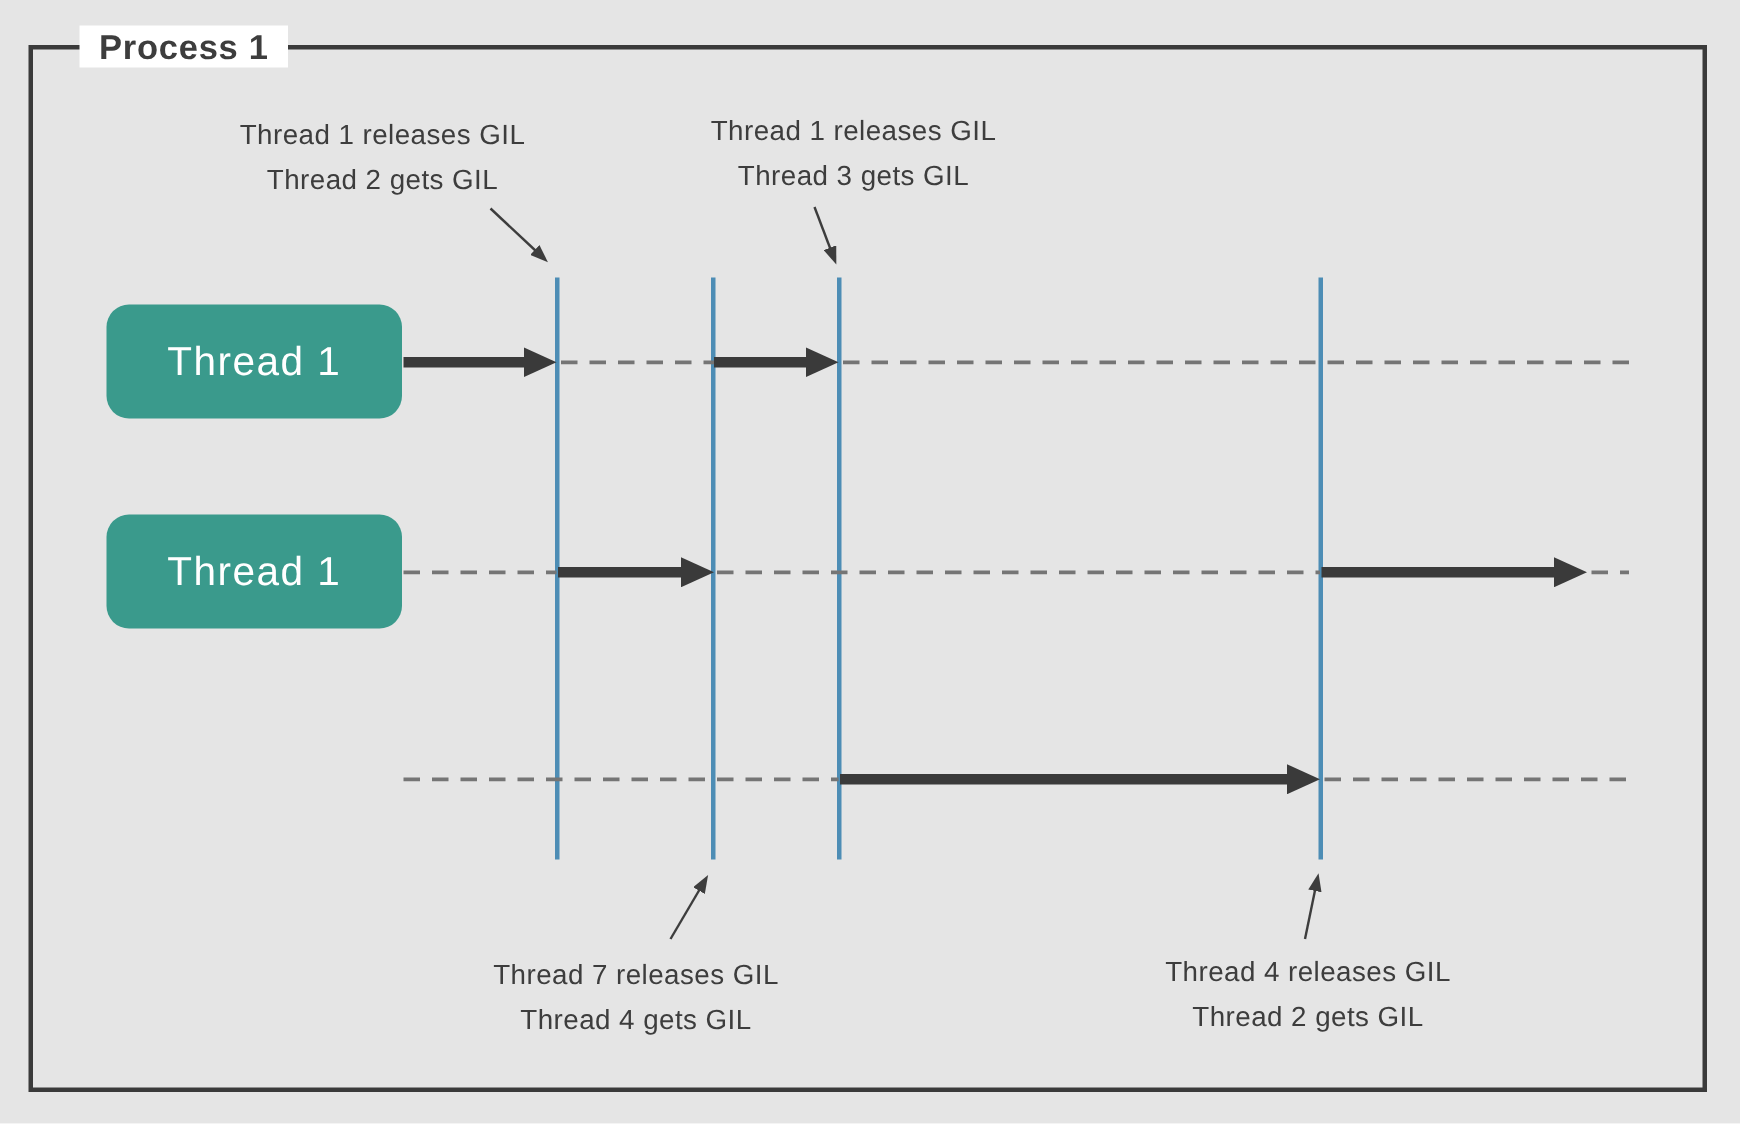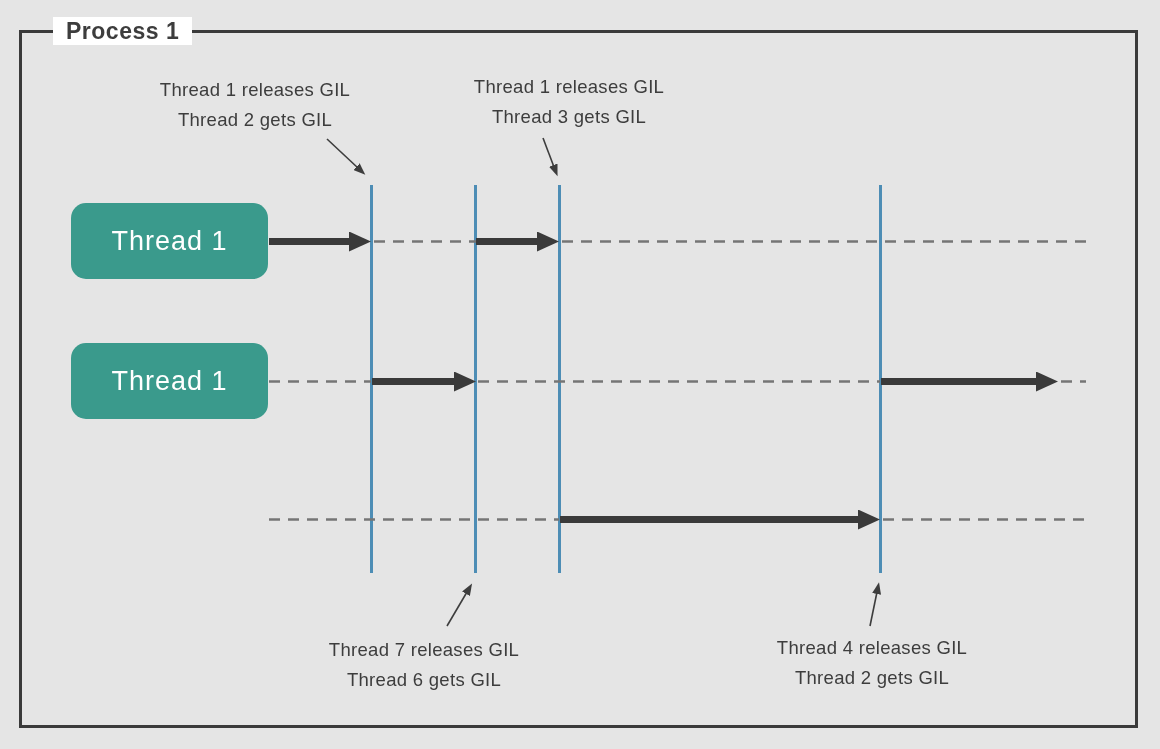--- a/index.html
+++ b/index.html
@@ -127,20 +127,20 @@
   <div class="note" style="left:255px;top:75px">
     <div>Thread 1 releases GIL</div>
     <div>Thread 2 gets GIL</div>
   </div>
   <div class="note" style="left:569px;top:72px">
     <div>Thread 1 releases GIL</div>
     <div>Thread 3 gets GIL</div>
   </div>
   <div class="note" style="left:424px;top:635px">
     <div>Thread 7 releases GIL</div>
-    <div>Thread 6 gets GIL</div>
+    <div>Thread 4 gets GIL</div>
   </div>
   <div class="note" style="left:872px;top:633px">
     <div>Thread 4 releases GIL</div>
     <div>Thread 2 gets GIL</div>
   </div>
 
 </div>
 
 </body></html>

